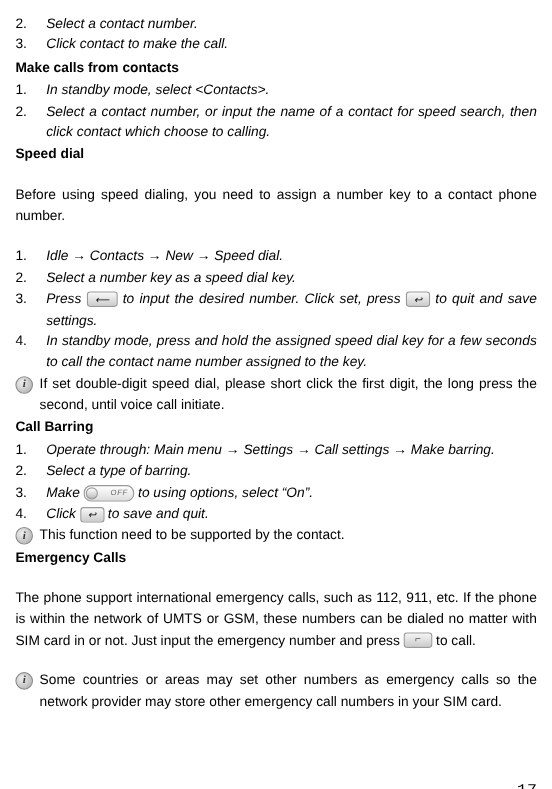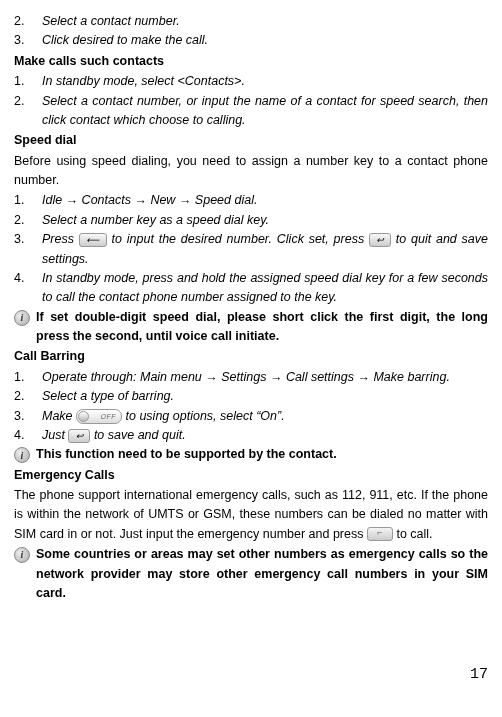--- a/index.html
+++ b/index.html
@@ -25,31 +25,30 @@
       flex: 1;
       text-align: justify;
       font-style: italic;
     }
     .bold-heading {
       font-weight: bold;
       margin: 1px 0;
     }
     .body-text {
       text-align: justify;
-      margin: 1px 0;
+      margin: 17px 0;
     }
     .note-line {
       display: flex;
       align-items: flex-start;
       text-align: justify;
     }
     .note-line .content {
       flex: 1;
       text-align: justify;
-      font-weight: bold;
     }
     .icon-info {
       display: inline-flex;
       width: 14px;
       height: 14px;
       border-radius: 50%;
       background: radial-gradient(circle at 35% 35%, #eee, #aaa);
       border: 1px solid #888;
       align-items: center;
       justify-content: center;
@@ -151,24 +150,24 @@
   </style>
 </head>
 <body>
 
 <div class="numbered-item">
   <span class="num">2.</span>
   <span class="content">Select a contact number.</span>
 </div>
 <div class="numbered-item">
   <span class="num">3.</span>
-  <span class="content">Click desired to make the call.</span>
-</div>
-
-<div class="bold-heading">Make calls such contacts</div>
+  <span class="content">Click contact to make the call.</span>
+</div>
+
+<div class="bold-heading">Make calls from contacts</div>
 <div class="numbered-item">
   <span class="num">1.</span>
   <span class="content">In standby mode, select &lt;Contacts&gt;.</span>
 </div>
 <div class="numbered-item">
   <span class="num">2.</span>
   <span class="content">Select a contact number, or input the name of a contact for speed search, then click contact which choose to calling.</span>
 </div>
 
 <div class="bold-heading">Speed dial</div>
@@ -185,21 +184,21 @@
   <span class="content">Select a number key as a speed dial key.</span>
 </div>
 <div class="numbered-item">
   <span class="num">3.</span>
   <span class="content">
     <span>Press </span><span class="icon-btn">⟵</span><span> to input the desired number. Click set, press </span><span class="icon-btn-arrow">↩</span><span> to quit and save settings.</span>
   </span>
 </div>
 <div class="numbered-item">
   <span class="num">4.</span>
-  <span class="content">In standby mode, press and hold the assigned speed dial key for a few seconds to call the contact phone number assigned to the key.</span>
+  <span class="content">In standby mode, press and hold the assigned speed dial key for a few seconds to call the contact name number assigned to the key.</span>
 </div>
 <div class="note-line">
   <span class="icon-info">i</span>
   <span class="content">If set double-digit speed dial, please short click the first digit, the long press the second, until voice call initiate.</span>
 </div>
 
 <div class="bold-heading">Call Barring</div>
 <div class="numbered-item">
   <span class="num">1.</span>
   <span class="content">
@@ -212,21 +211,21 @@
 </div>
 <div class="numbered-item">
   <span class="num">3.</span>
   <span class="content">
     <span>Make </span><span class="icon-slider"></span><span> to using options, select “On”.</span>
   </span>
 </div>
 <div class="numbered-item">
   <span class="num">4.</span>
   <span class="content">
-    <span>Just </span><span class="icon-btn-arrow">↩</span><span> to save and quit.</span>
+    <span>Click </span><span class="icon-btn-arrow">↩</span><span> to save and quit.</span>
   </span>
 </div>
 <div class="note-line">
   <span class="icon-info">i</span>
   <span class="content">This function need to be supported by the contact.</span>
 </div>
 
 <div class="bold-heading">Emergency Calls</div>
 <div class="body-text">
   <span>The phone support international emergency calls, such as 112, 911, etc. If the phone is within the network of UMTS or GSM, these numbers can be dialed no matter with SIM card in or not. Just input the emergency number and press </span><span class="icon-call-btn"></span><span> to call.</span>

